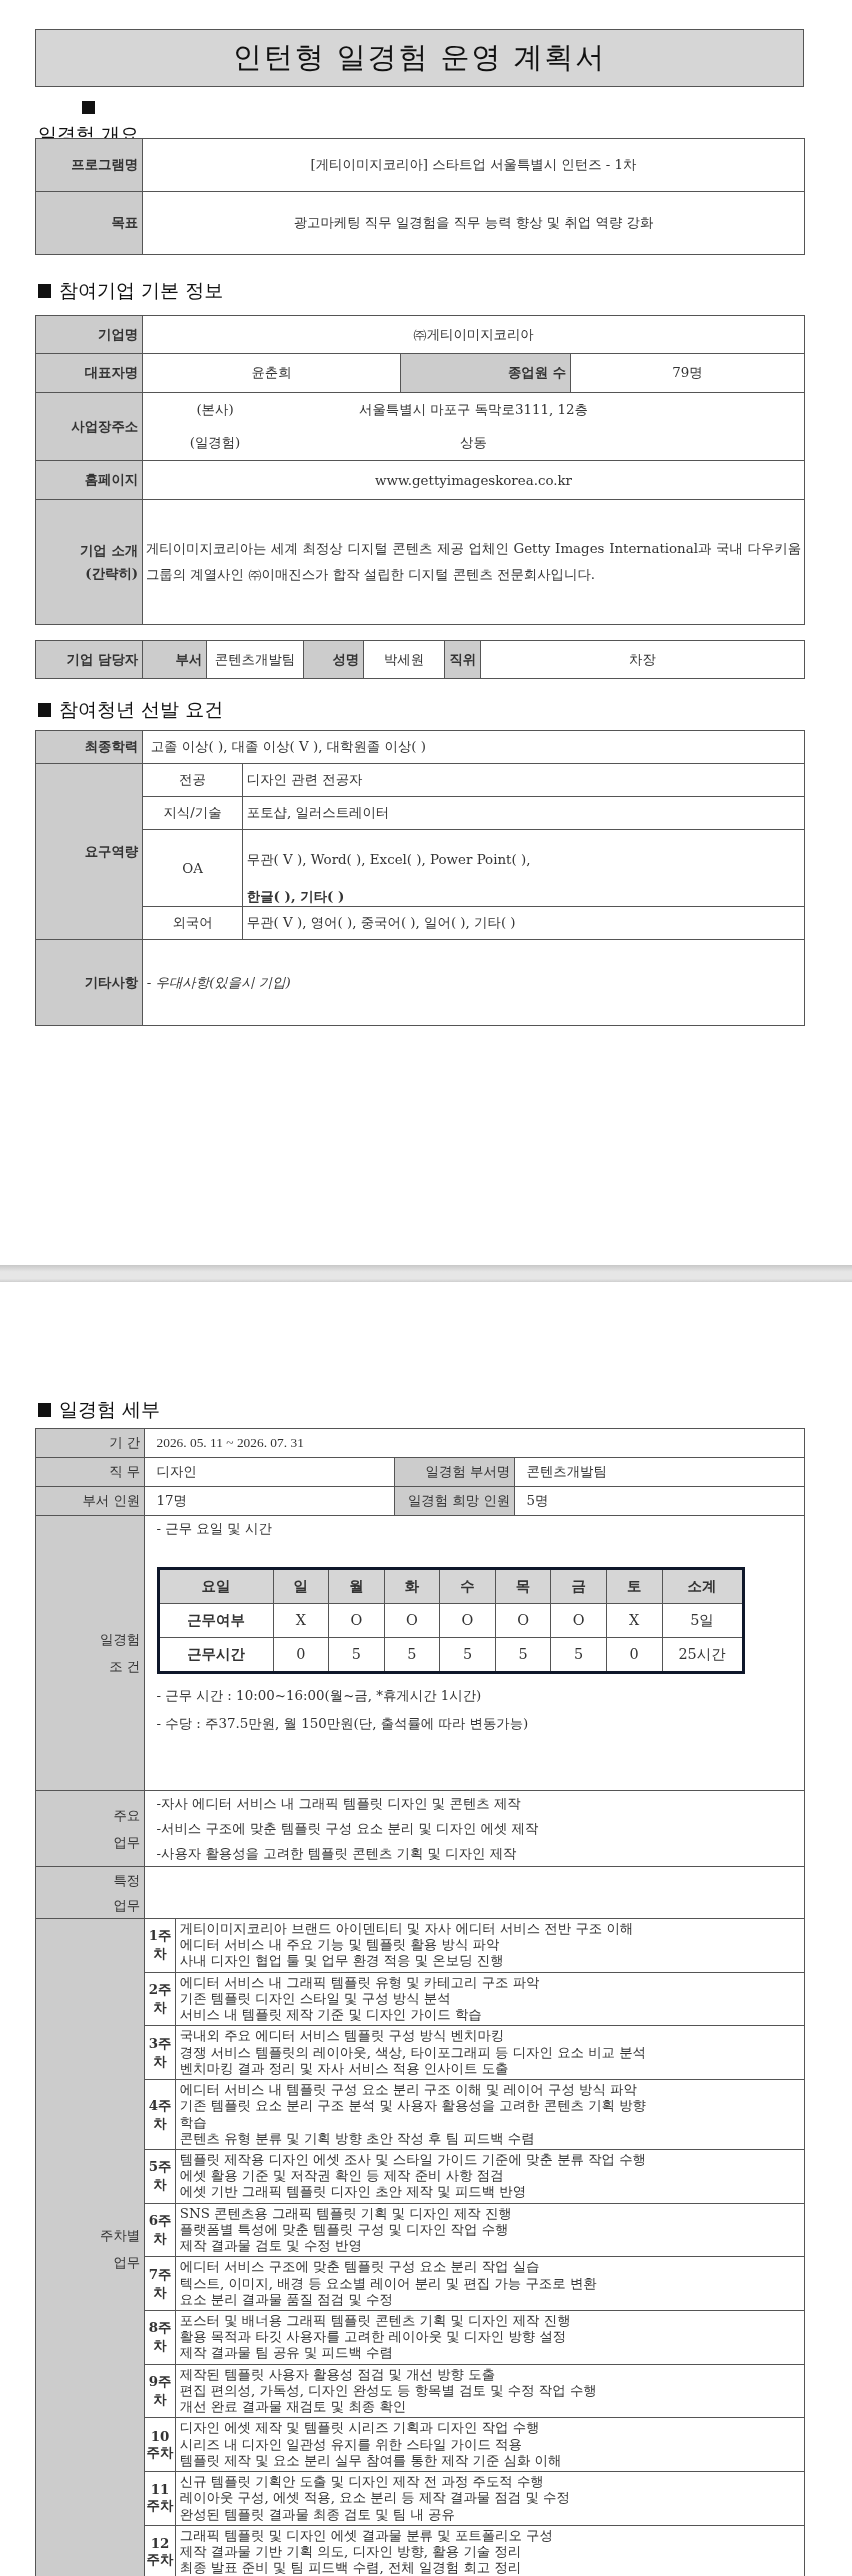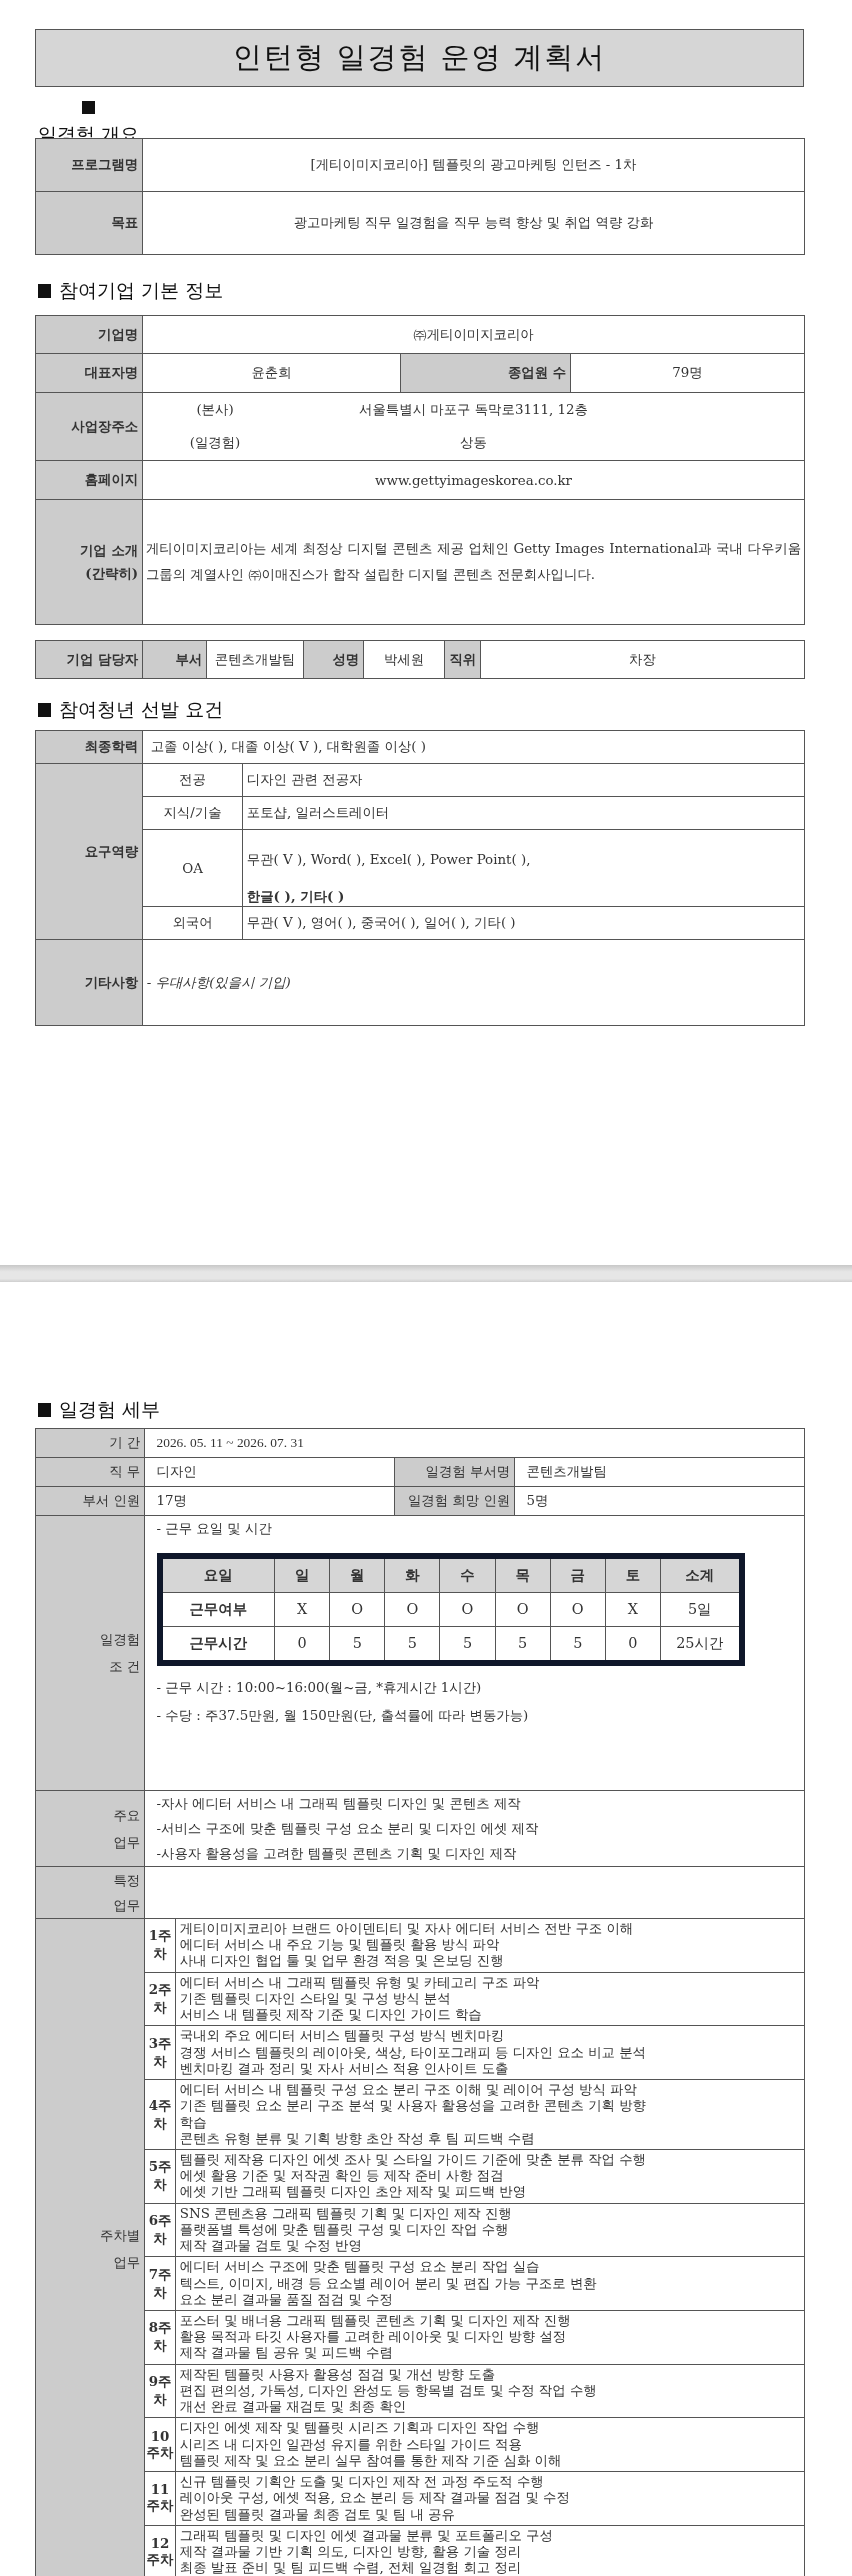--- a/index.html
+++ b/index.html
@@ -38,21 +38,21 @@
   <span>일경험 개요</span>
 </div>
 <table class="tbl" style="top:138px;">
   <colgroup>
       <col style="width:107px">
       <col>
     </colgroup>
   <tbody>
       <tr style="height:53px">
     <td class="lab">프로그램명</td>
-    <td class="c">[게티이미지코리아] 템플릿의 광고마케팅 인턴즈 - 1차</td>
+    <td class="c">[게티이미지코리아] 스타트업 서울특별시 인턴즈 - 1차</td>
   </tr>
   <tr style="height:63px">
     <td class="lab">목표</td>
     <td class="c">광고마케팅 직무 일경험을 직무 능력 향상 및 취업 역량 강화</td>
   </tr>
 </tbody>
   </table>
 
 <div class="abs sec-h" style="top:278px;">
   <span class="sq"></span>
@@ -205,21 +205,21 @@
     <td colspan="2" class="lab" style="font-weight:normal;">일경험 희망 인원</td>
     <td class="l" style="padding-left:11.5px;">5명</td>
   </tr>
   <tr style="height:275px">
     <td class="lab" style="font-weight:normal; line-height:27px;">
       <div>일경험</div>
       <div>조   건</div>
     </td>
     <td colspan="7" style="vertical-align:top; padding:3.8px 0 0 11.5px;">
       <div>- 근무 요일 및 시간</div>
-      <table class="sched" style="width:588px; margin-top:15px; border:6px solid #0f172a;">
+      <table class="sched" style="width:588px; margin-top:29px; border:3px solid #0f172a;">
         <colgroup>
               <col style="width:115px">
               <col>
               <col>
               <col>
               <col>
               <col>
               <col>
               <col>
               <col style="width:81px">

